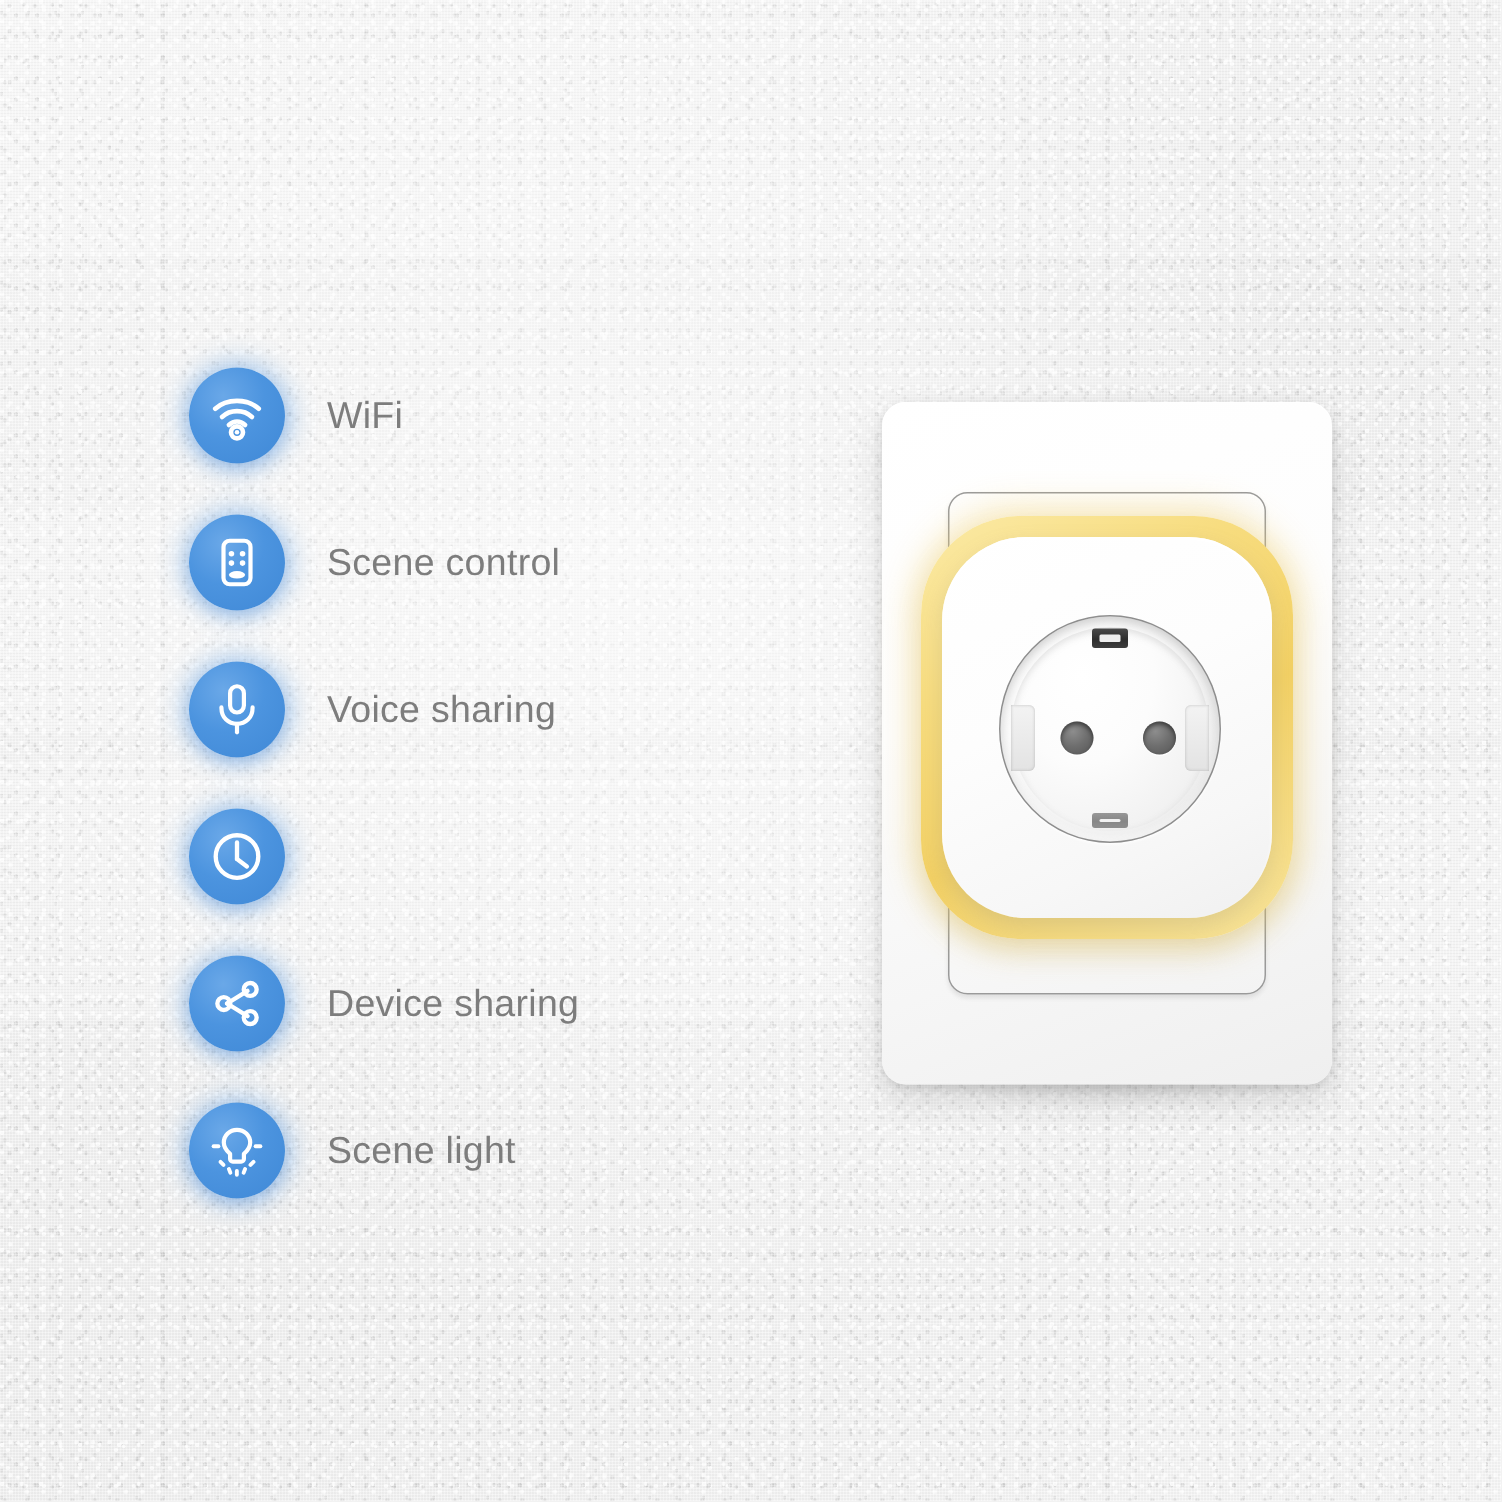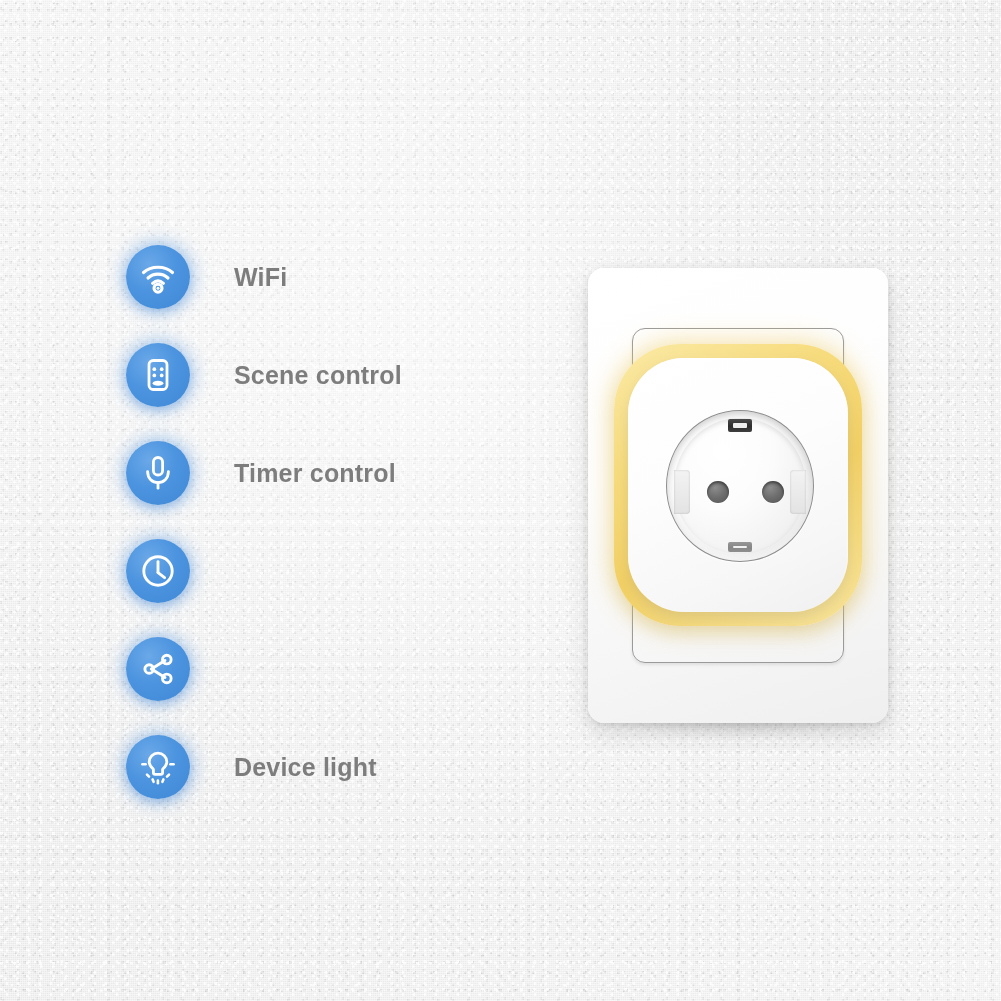--- a/index.html
+++ b/index.html
@@ -87,26 +87,26 @@
     display: flex;
     align-items: center;
     justify-content: center;
   }
   .icon-badge svg {
     width: 40px;
     height: 40px;
     display: block;
   }
   .feature-label {
-    margin-left: 44px;
+    margin-left: 28px;
     font-size: 25px;
     color: #7d7d7d;
     letter-spacing: .2px;
     white-space: nowrap;
-    font-weight: 700;
+    font-weight: 400;
   }
 
   
   #socket-assembly {
     position: absolute;
     left: 588px;
     top: 268px;
     width: 300px;
     height: 455px;
   }
@@ -283,21 +283,21 @@
     </div>
 
     <div class="feature-row">
       <div class="icon-badge">
         <svg viewBox="0 0 40 40" aria-hidden="true">
           <rect x="15.4" y="4.5" width="9.2" height="17.5" rx="4.6" ry="4.6" fill="none" stroke="#ffffff" stroke-width="2.8"></rect>
           <path d="M9.6 18.6 C9.6 25.6, 14.4 29.6, 20 29.6 C25.6 29.6, 30.4 25.6, 30.4 18.6" fill="none" stroke="#ffffff" stroke-width="2.8" stroke-linecap="round"></path>
           <line x1="20" y1="29.6" x2="20" y2="35.2" stroke="#ffffff" stroke-width="2.8" stroke-linecap="round"></line>
         </svg>
       </div>
-      <div class="feature-label">Timer control</div>
+      <div class="feature-label">Voice sharing</div>
     </div>
 
     <div class="feature-row">
       <div class="icon-badge">
         <svg viewBox="0 0 40 40" aria-hidden="true">
           <circle cx="20" cy="20" r="14.2" fill="none" stroke="#ffffff" stroke-width="2.9"></circle>
           <path d="M20 21.6 L20 10.6" fill="none" stroke="#ffffff" stroke-width="2.9" stroke-linecap="round"></path>
           <path d="M20 21.6 L26.6 26.6" fill="none" stroke="#ffffff" stroke-width="2.9" stroke-linecap="round"></path>
         </svg>
       </div>
@@ -308,41 +308,42 @@
         <svg viewBox="0 0 40 40" aria-hidden="true">
           <g stroke="#ffffff" stroke-width="2.9" stroke-linecap="round">
             <line x1="13.4" y1="20" x2="27" y2="11.6"></line>
             <line x1="13.4" y1="20" x2="27" y2="28.4"></line>
           </g>
           <circle cx="11.2" cy="20" r="4.3" fill="none" stroke="#ffffff" stroke-width="2.9"></circle>
           <circle cx="28.8" cy="10.6" r="4.3" fill="none" stroke="#ffffff" stroke-width="2.9"></circle>
           <circle cx="28.8" cy="29.4" r="4.3" fill="none" stroke="#ffffff" stroke-width="2.9"></circle>
         </svg>
       </div>
+      <div class="feature-label">Device sharing</div>
     </div>
 
     <div class="feature-row">
       <div class="icon-badge">
         <svg viewBox="0 0 40 40" aria-hidden="true">
           <path d="M20 6.2 C15.1 6.2, 11.2 10.0, 11.2 14.7 C11.2 18.0, 13.2 20.4, 15.4 22.3
                    L15.4 25.6 C15.4 26.6, 16.2 27.4, 17.2 27.4 L22.8 27.4
                    C23.8 27.4, 24.6 26.6, 24.6 25.6 L24.6 22.3
                    C26.8 20.4, 28.8 18.0, 28.8 14.7 C28.8 10.0, 24.9 6.2, 20 6.2 Z" fill="none" stroke="#ffffff" stroke-width="2.8" stroke-linejoin="round"></path>
           <g stroke="#ffffff" stroke-width="2.6" stroke-linecap="round">
             <line x1="4.4" y1="17.2" x2="7.6" y2="17.2"></line>
             <line x1="32.4" y1="17.2" x2="35.6" y2="17.2"></line>
             <line x1="9.0" y1="27.6" x2="11.0" y2="29.6"></line>
             <line x1="29.0" y1="29.6" x2="31.0" y2="27.6"></line>
             <line x1="14.6" y1="32.4" x2="15.6" y2="34.8"></line>
             <line x1="24.4" y1="34.8" x2="25.4" y2="32.4"></line>
             <line x1="19.9" y1="33.6" x2="19.9" y2="36.2"></line>
           </g>
         </svg>
       </div>
-      <div class="feature-label">Device light</div>
+      <div class="feature-label">Scene light</div>
     </div>
 
   </div>
 
   <div id="socket-assembly">
     <div id="plate-shadow"></div>
 
     <div id="wall-plate">
       <div id="plate-inner-frame"></div>
 

